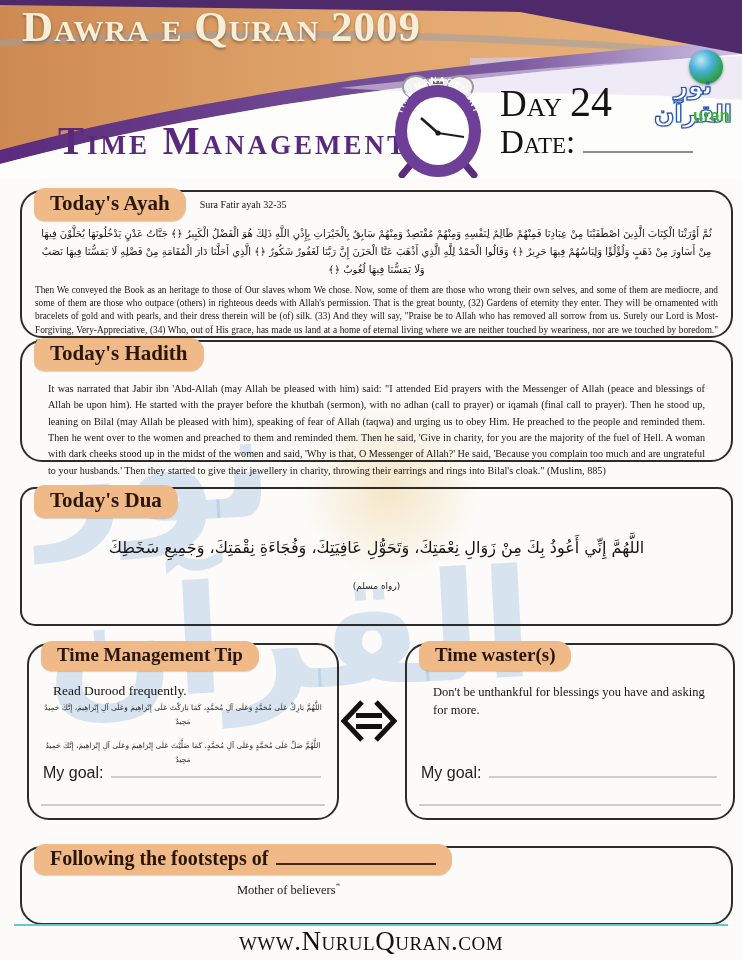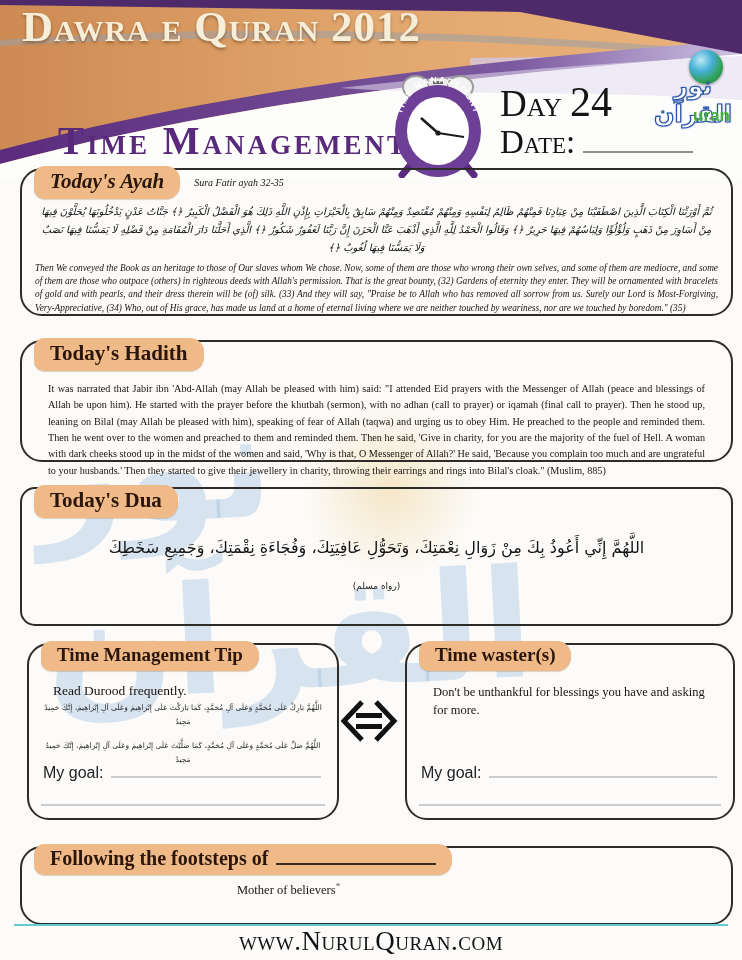--- a/index.html
+++ b/index.html
@@ -99,21 +99,21 @@
       </defs>
       <rect width="742" height="178" fill="url(#og)"></rect>
       <path d="M0,40 C200,26 430,26 742,52 L742,58 C430,34 200,34 0,46 Z" fill="#9aa0a8" opacity="0.55"></path>
       <polygon points="470,58 742,54 742,118 470,70" fill="url(#lav)" opacity="0.85"></polygon>
       <path d="M0,150 C200,96 430,64 742,40 L742,54 C430,78 200,110 0,164 Z" fill="url(#pg)"></path>
       <path d="M0,164 C200,110 430,78 742,54 L742,178 L0,178 Z" fill="#fdfdfc"></path>
       <path d="M340,88 C500,70 650,60 742,56 L742,100 C600,90 460,96 340,88 Z" fill="#e4dcf0" opacity="0.55"></path>
       <polygon points="0,0 742,0 742,54 520,12 0,5" fill="#4e2a6b"></polygon>
     </svg>
 
-    <div class="banner-title">Dawra e Quran 2012</div>
+    <div class="banner-title">Dawra e Quran 2009</div>
     <div class="page-title">Time Management</div>
 
     <div class="day-row">
       <span class="day-label">Day</span><span class="day-num">24</span>
     </div>
     <div class="date-row">
       <span class="date-label">Date:</span>
       <span class="date-line"></span>
     </div>
 
@@ -138,21 +138,21 @@
     <div class="logo">
       <div class="logo-globe"></div>
       <div class="logo-arabic">نور القرآن</div>
       <div class="logo-latin">uran</div>
     </div>
   </div>
 
   <div class="watermark wm-main">نور القرآن</div>
   <div class="watermark wm-glow"></div>
 
-  <div class="box" style="top:168px;left:20px;width:713px;height:148px;font-style:italic;">
+  <div class="box" style="top:190px;left:20px;width:713px;height:148px;">
     <div class="box-head">
       <span class="badge b21">Today's Ayah</span>
       <span class="ref">Sura Fatir ayah 32-35</span>
     </div>
     <div class="arabic ayah-arabic">
       <span>ثُمَّ أَوْرَثْنَا الْكِتَابَ الَّذِينَ اصْطَفَيْنَا مِنْ عِبَادِنَا فَمِنْهُمْ ظَالِمٌ لِنَفْسِهِ وَمِنْهُمْ مُقْتَصِدٌ وَمِنْهُمْ سَابِقٌ بِالْخَيْرَاتِ بِإِذْنِ اللَّهِ ذَلِكَ هُوَ الْفَضْلُ الْكَبِيرُ ﴿﴾</span>
       <span>جَنَّاتُ عَدْنٍ يَدْخُلُونَهَا يُحَلَّوْنَ فِيهَا مِنْ أَسَاوِرَ مِنْ ذَهَبٍ وَلُؤْلُؤًا وَلِبَاسُهُمْ فِيهَا حَرِيرٌ ﴿﴾ وَقَالُوا الْحَمْدُ لِلَّهِ الَّذِي أَذْهَبَ عَنَّا الْحَزَنَ إِنَّ رَبَّنَا لَغَفُورٌ شَكُورٌ ﴿﴾ الَّذِي أَحَلَّنَا دَارَ الْمُقَامَةِ مِنْ فَضْلِهِ لَا يَمَسُّنَا فِيهَا نَصَبٌ وَلَا يَمَسُّنَا فِيهَا لُغُوبٌ ﴿﴾</span>
     </div>
     <div class="translation">Then We conveyed the Book as an heritage to those of Our slaves whom We chose. Now, some of them are those who wrong their own selves, and some of them are mediocre, and some of them are those who outpace (others) in righteous deeds with Allah's permission. That is the great bounty, (32) Gardens of eternity they enter. They will be ornamented with bracelets of gold and with pearls, and their dress therein will be (of) silk. (33) And they will say, "Praise be to Allah who has removed all sorrow from us. Surely our Lord is Most-Forgiving, Very-Appreciative, (34) Who, out of His grace, has made us land at a home of eternal living where we are neither touched by weariness, nor are we touched by boredom." (35)</div>
   </div>

